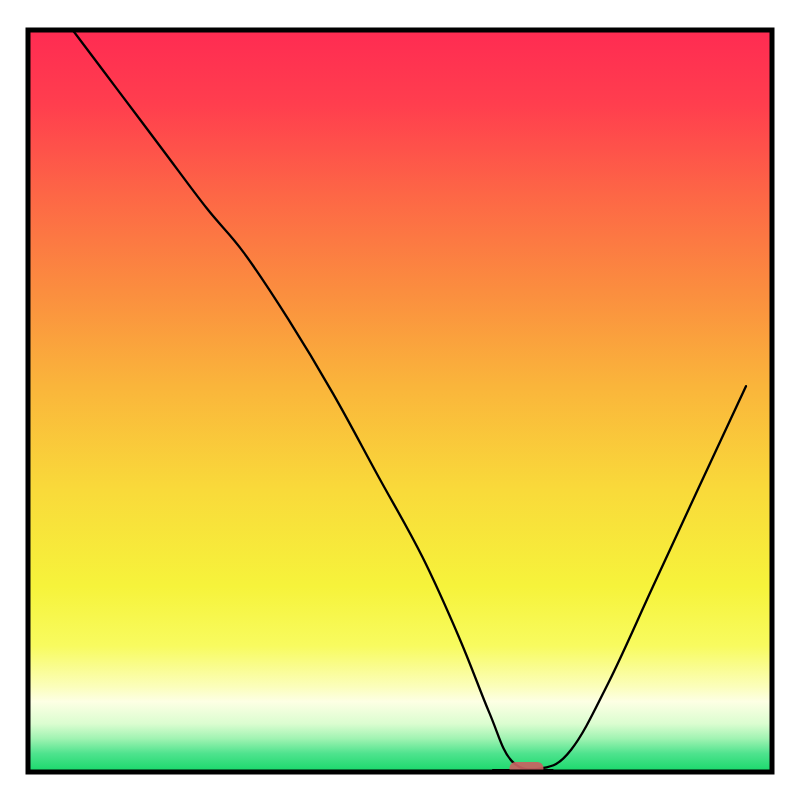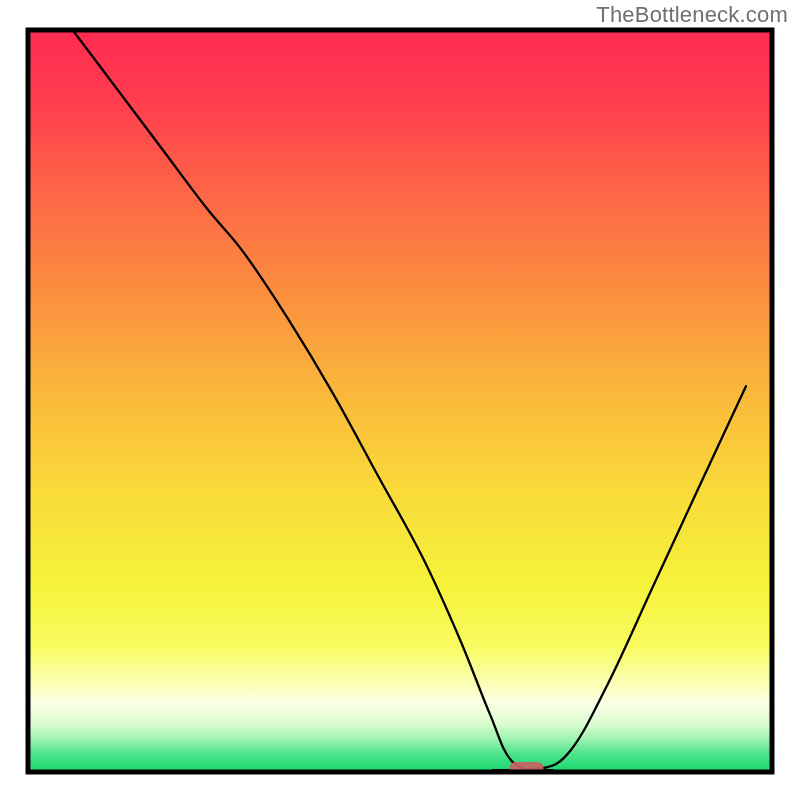--- a/index.html
+++ b/index.html
@@ -32,21 +32,20 @@
     left: 0;
     width: 800px;
     height: 800px;
     display: block;
   }
 </style>
 </head>
 <body>
 
 <div class="wrap">
-  <div class="watermark">TheBottleneck.com</div>
   <svg class="plot" viewBox="0 0 800 800">
     <defs>
       <linearGradient id="bg-grad" x1="0" y1="0" x2="0" y2="1">
           <stop offset="0.00%" stop-color="#ff2b52"></stop>
           <stop offset="10.00%" stop-color="#ff3e4e"></stop>
           <stop offset="22.00%" stop-color="#fd6646"></stop>
           <stop offset="35.00%" stop-color="#fb8d3f"></stop>
           <stop offset="48.00%" stop-color="#fab53b"></stop>
           <stop offset="62.00%" stop-color="#f9da3a"></stop>
           <stop offset="75.00%" stop-color="#f6f33b"></stop>

